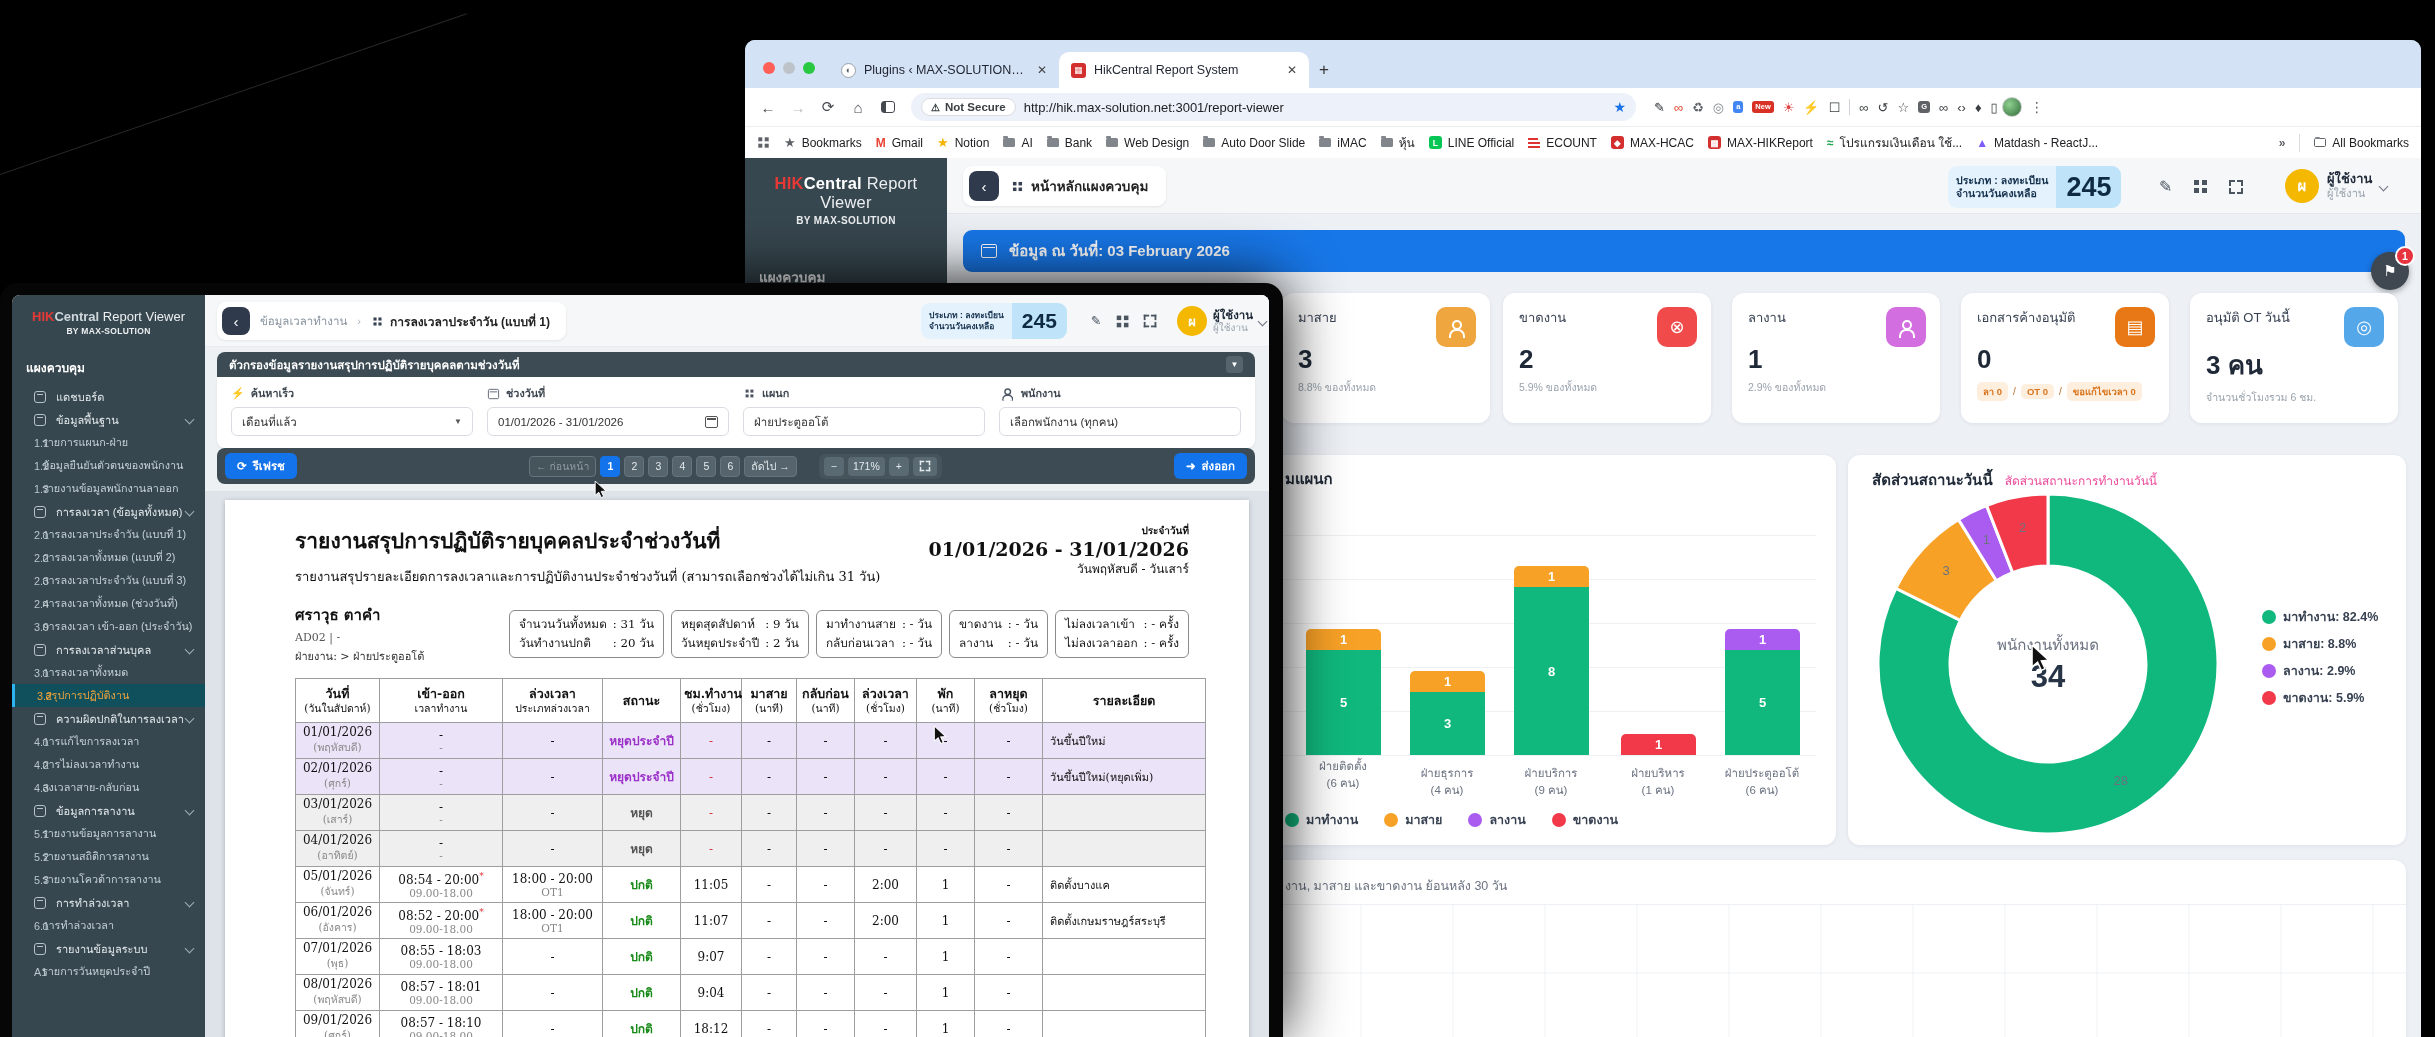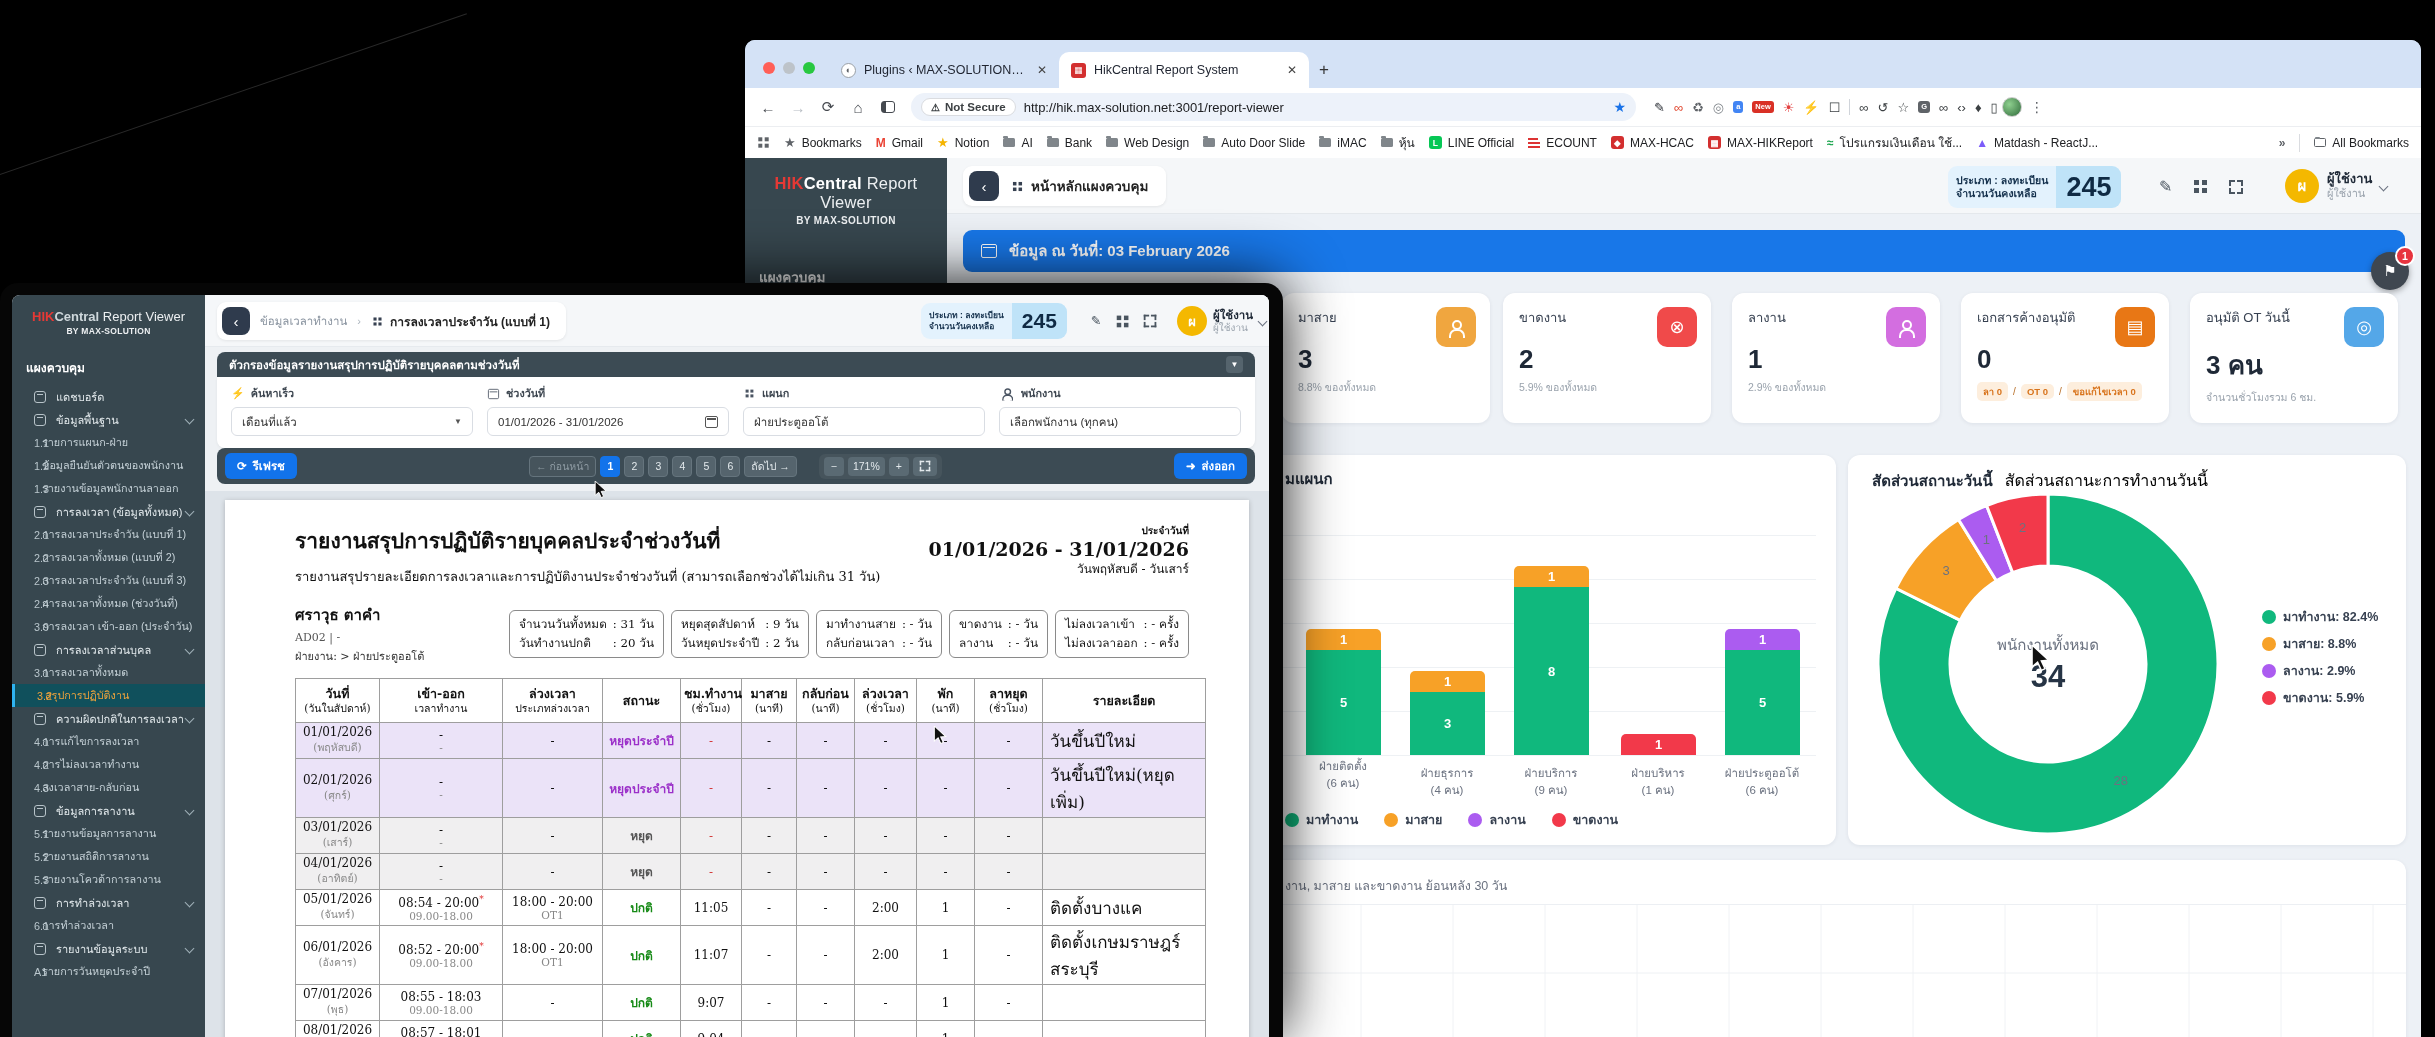--- a/index.html
+++ b/index.html
@@ -86,21 +86,21 @@
   .notif .nb{position:absolute;top:-6px;right:-6px;background:#e7343f;border:2px solid #fff;color:#fff;width:20px;height:20px;border-radius:50%;font-size:10.5px;font-weight:bold;display:flex;align-items:center;justify-content:center}
   .card{position:absolute;top:135px;width:208px;height:130px;background:#fff;border-radius:12px;box-shadow:0 1px 4px rgba(15,30,60,.07);padding:14px 16px}
   .card .ct{font-size:13px;color:#374151}
   .card .cv{font-size:26px;font-weight:bold;color:#1f2937;margin-top:16px}
   .card .cs{font-size:10.5px;color:#9aa3ad;margin-top:4px}
   .card .cicon{position:absolute;right:14px;top:14px;width:40px;height:40px;border-radius:10px;display:flex;align-items:center;justify-content:center;color:#fff;font-size:18px}
   .minichips{display:flex;align-items:center;gap:5px;margin-top:7px;font-size:10px;color:#b9702a}
   .minichip{background:#fdeedd;color:#d8731b;font-weight:bold;border-radius:5px;padding:2px 6px;font-size:9.5px}
   .panel{position:absolute;background:#fff;border-radius:12px;box-shadow:0 1px 4px rgba(15,30,60,.07)}
   .ptitle{font-size:15px;font-weight:bold;color:#1f2937}
-  .psub{font-size:16px;color:#000000}
+  .psub{font-size:12px;color:#ec4899}
   .gridline{position:absolute;left:30px;right:20px;height:1px;background:#eef1f4}
   .bar{position:absolute;width:75px;display:flex;flex-direction:column-reverse;border-radius:5px 5px 0 0;overflow:hidden}
   .seg{display:flex;align-items:center;justify-content:center;color:#fff;font-size:13px;font-weight:bold}
   .blabel{position:absolute;width:130px;text-align:center;font-size:11.5px;color:#6b7280;line-height:1.5}
   .legend{position:absolute;display:flex;gap:26px;align-items:center}
   .litem{display:flex;align-items:center;gap:7px;font-size:12.5px;color:#374151;font-weight:bold}
   .ldot{width:14px;height:14px;border-radius:50%}
   .dlegend .litem{position:absolute}
   .donut-center{position:absolute;text-align:center;color:#6b7280}
   .donut-center .d1{font-size:15px}
@@ -164,21 +164,21 @@
   .sbox{border:1px solid #8a8a8a;border-radius:6px;padding:4px 9px;font-size:11.8px;line-height:1.65;white-space:nowrap}
   .sbox .srow{display:flex;gap:6px;justify-content:space-between}
   .rtable{border-collapse:collapse;margin-top:13px;table-layout:fixed;width:910px}
   .rtable th,.rtable td{border:1px solid #9e9e9e;text-align:center;vertical-align:middle;padding:2px 3px}
   .rtable th{font-size:12.5px;font-weight:bold;line-height:1.25;height:44px}
   .rtable th .h2{font-size:10.5px;font-weight:normal}
   .rtable td{font-size:12px;height:35px}
   .rtable .l1{font-size:12px;color:#111}
   .rtable .l2{font-size:10.5px;color:#888}
   .rtable .sup{color:#e03131;font-size:9px;vertical-align:super}
-  .rtable td.det{text-align:left;padding-left:7px;font-size:17px}
+  .rtable td.det{text-align:left;padding-left:7px;font-size:11px}
   tr.bg-hol td{background:#ebe3f8}
   tr.bg-off td{background:#f0eff0}
   .st-hol{color:#9b30c9;font-weight:bold}
   .st-off{color:#555;font-weight:bold}
   .st-ok{color:#168a16;font-weight:bold}
   .red{color:#d43c3c}
   .cursor{position:absolute;z-index:99}
 </style>
 </head>
 <body>

